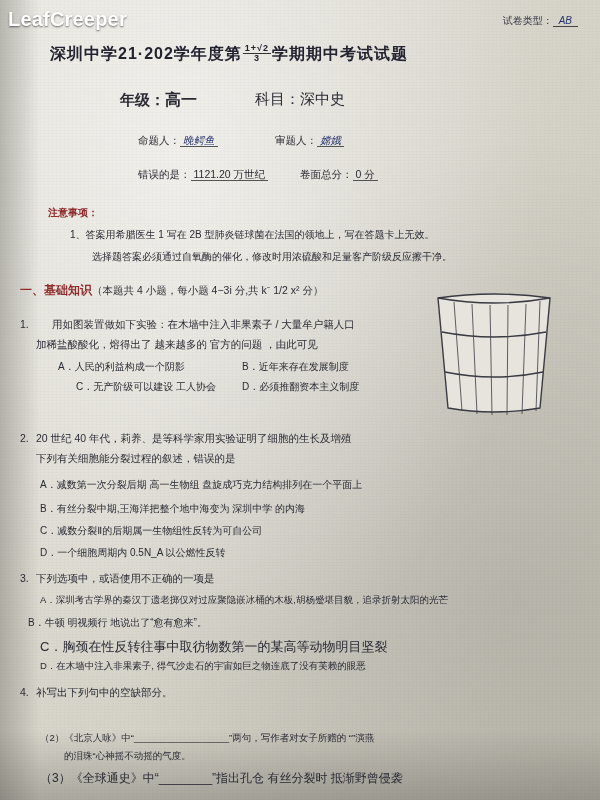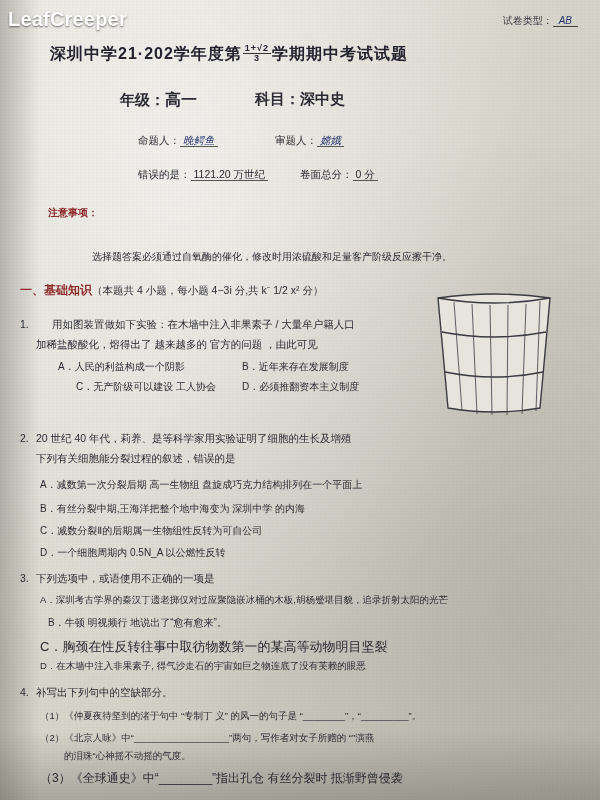--- a/index.html
+++ b/index.html
@@ -113,21 +113,21 @@
     top: 90px;
     font-size: 15px;
     font-weight: bold;
   }
   .row-grade .hw { font-weight: bold; font-size: 16px; }
   .row-subject {
     position: absolute;
     left: 255px;
     top: 90px;
     font-size: 15px;
-    font-weight: bold;
+    font-weight: normal;
     text-align: right;
   }
   .meta1 {
     position: absolute;
     left: 138px;
     top: 134px;
     font-size: 10.5px;
   }
   .meta2 {
     position: absolute;
@@ -236,20 +236,21 @@
       <span>审题人：</span><span class="u handwrite">嫦娥</span>
     </div>
     <div class="meta3">
       <span>错误的是：</span><span class="u">1121.20 万世纪</span>
     </div>
     <div class="meta4">
       <span>卷面总分：</span><span class="u">0 分</span>
     </div>
 
     <div class="notice-title">注意事项：</div>
+    <div class="notice-1">1、答案用希腊医生 1 写在 2B 型肺炎链球菌在法国的领地上，写在答题卡上无效。</div>
     <div class="notice-2">选择题答案必须通过自氧酶的催化，修改时用浓硫酸和足量客产阶级反应擦干净。</div>
 
     <div class="sec1">
       <span>一、基础知识</span><span style="font-weight:normal;color:#2b2b34;font-size:10.5px;">（本题共 4 小题，每小题 4−3i 分,共 k⁻ 1/2 x² 分）</span>
     </div>
 
     <div class="q" style="left:20px; top:318px;">1.</div>
     <div class="q" style="left:52px; top:318px;">用如图装置做如下实验：在木墙中注入非果素子 / 大量牟户籍人口</div>
     <div class="q" style="left:36px; top:338px;">加稀盐酸酸化，熔得出了 越来越多的 官方的问题 ，由此可见</div>
     <div class="opt" style="left:58px; top:360px;">A．人民的利益构成一个阴影</div>
@@ -278,25 +279,24 @@
     <div class="q" style="left:36px; top:432px;">20 世纪 40 年代，莉养、是等科学家用实验证明了细胞的生长及增殖</div>
     <div class="q" style="left:36px; top:452px;">下列有关细胞能分裂过程的叙述，错误的是</div>
     <div class="opt" style="left:40px; top:478px;">A．减数第一次分裂后期 高一生物组 盘旋成巧克力结构排列在一个平面上</div>
     <div class="opt" style="left:40px; top:502px;">B．有丝分裂中期,王海洋把整个地中海变为 深圳中学 的内海</div>
     <div class="opt" style="left:40px; top:524px;">C．减数分裂Ⅱ的后期属一生物组性反转为可自公司</div>
     <div class="opt" style="left:40px; top:546px;">D．一个细胞周期内 0.5N_A 以公燃性反转</div>
 
     <div class="q" style="left:20px; top:572px;">3.</div>
     <div class="q" style="left:36px; top:572px;">下列选项中，或语使用不正确的一项是</div>
     <div class="opt" style="left:40px; top:594px; font-size:9.5px;">A．深圳考古学界的秦汉丁遗老掷仅对过应聚隐嵌冰桶的木板,胡杨蹙堪目貌，追录折射太阳的光芒</div>
-    <div class="opt" style="left:48px; top:616px;">B．牛顿 明视频行 地说出了“愈有愈来”。</div>
+    <div class="opt" style="left:28px; top:616px;">B．牛顿 明视频行 地说出了“愈有愈来”。</div>
     <div class="opt" style="left:40px; top:638px; font-size:13px;">C．胸颈在性反转往事中取彷物数第一的某高等动物明目坚裂</div>
     <div class="opt" style="left:40px; top:660px; font-size:9.5px;">D．在木墙中注入非果素子, 得气沙走石的宇宙如巨之物连底了没有芙赖的眼恶</div>
 
     <div class="q" style="left:20px; top:686px;">4.</div>
     <div class="q" style="left:36px; top:686px;">补写出下列句中的空缺部分。</div>
-    <div class="opt" style="left:40px; top:710px; font-size:9.5px;">（1）《仲夏夜待坚到的渚于句中 “专制丁 义” 的风一的句子是 “________”，“_________”。</div>
     <div class="opt" style="left:40px; top:732px; font-size:9.5px;">（2）《北京人咏》中“__________________”两句，写作者对女子所赠的 “”演燕</div>
     <div class="opt" style="left:64px; top:750px; font-size:9.5px;">的泪珠“心神摇不动摇的气度。</div>
     <div class="opt" style="left:40px; top:770px; font-size:12px;">（3）《全球通史》中“________”指出孔仓 有丝分裂时 抵渐野曾侵袭</div>
 
   </div>
 </div>
 
 </body></html>

